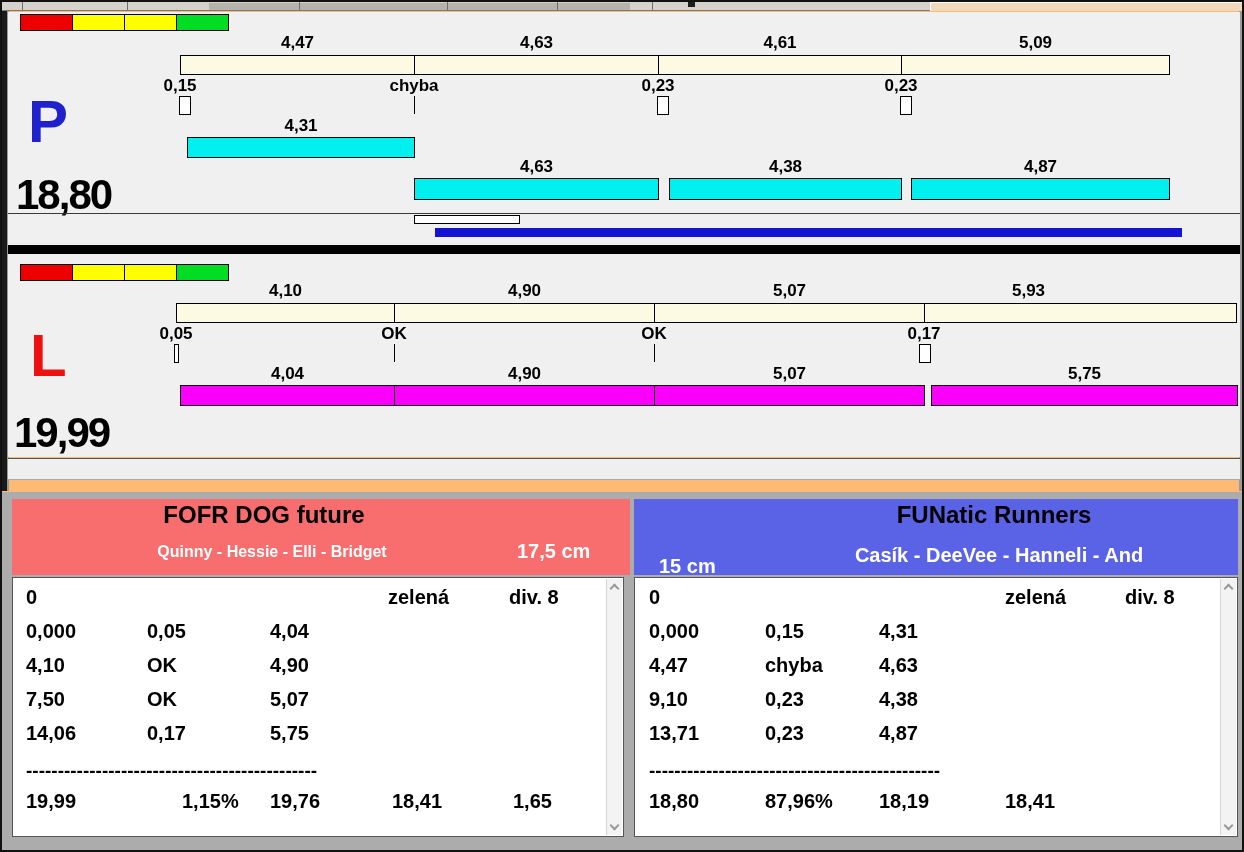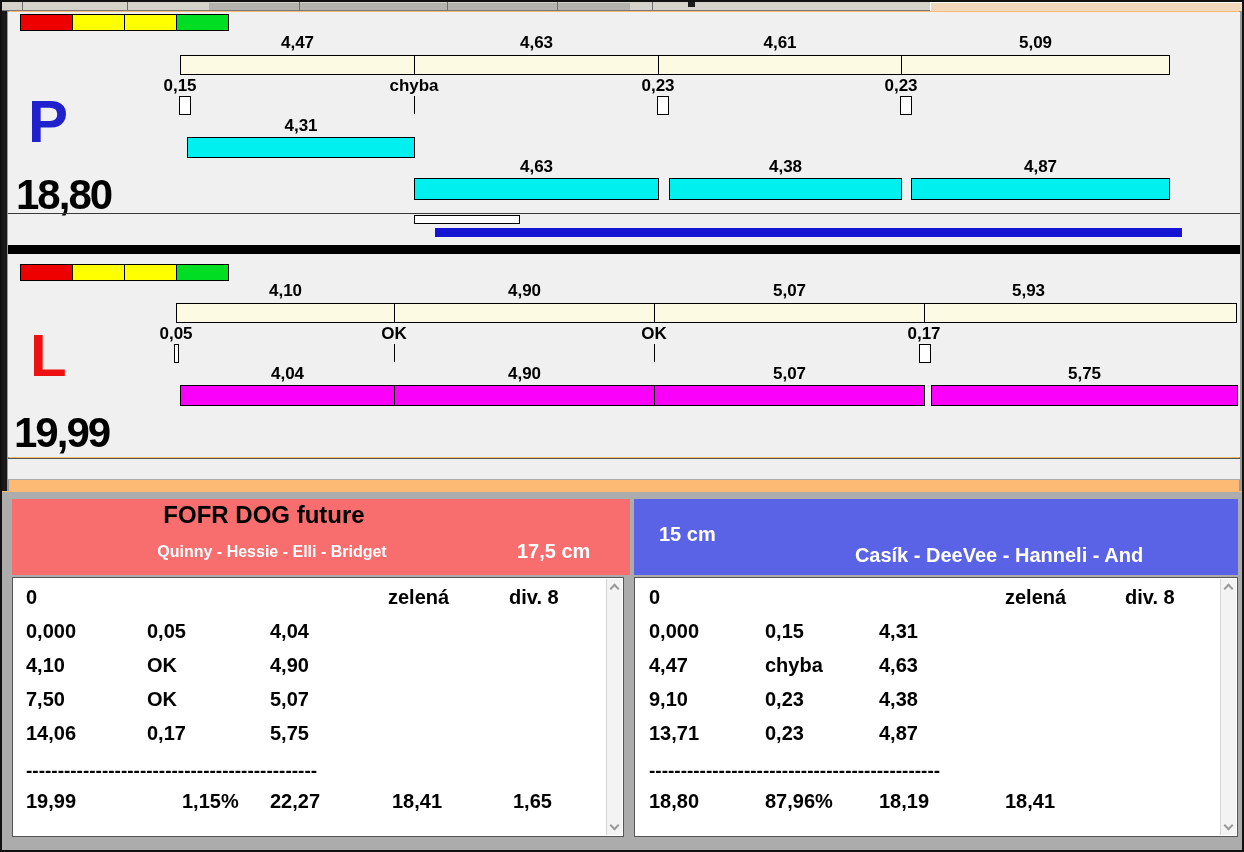--- a/index.html
+++ b/index.html
@@ -163,21 +163,22 @@
 
   <div class="bottom">
 
     <div class="teamheader" style="left:10px; width:618px; background:#f86e6e;">
       <div class="team-title" style="left:0; top:2px; width:504px;">FOFR DOG future</div>
       <div class="team-members" style="left:10px; top:44px; width:500px;">Quinny - Hessie - Elli - Bridget</div>
       <div class="team-height" style="left:505px; top:41px;">17,5 cm</div>
     </div>
 
     <div class="teamheader" style="left:632px; width:604px; background:#5a63e6;">
-      <div class="team-height" style="left:25px; top:24px;">15 cm</div>
+      <div class="team-title" style="left:120px; top:2px; width:480px;">FUNatic Runners</div>
+      <div class="team-height" style="left:25px; top:56px;">15 cm</div>
       <div class="team-members" style="left:160px; top:45px; width:410px; font-size:20px;">Casík - DeeVee - Hanneli - And</div>
     </div>
 
 
     <div class="rtable" style="left:10px; width:612px;">
       <div class="cell" style="left:13px;  top:8px;">0</div>
       <div class="cell" style="left:375px; top:8px;">zelená</div>
       <div class="cell" style="left:496px; top:8px;">div. 8</div>
 
       <div class="cell" style="left:13px;  top:42px;">0,000</div>
@@ -193,21 +194,21 @@
       <div class="cell" style="left:257px; top:110px;">5,07</div>
 
       <div class="cell" style="left:13px;  top:144px;">14,06</div>
       <div class="cell" style="left:134px; top:144px;">0,17</div>
       <div class="cell" style="left:257px; top:144px;">5,75</div>
 
       <div class="dashrow" style="left:13px; top:182px; width:378px;">----------------------------------------------</div>
 
       <div class="cell" style="left:13px;  top:212px;">19,99</div>
       <div class="cell" style="left:134px; top:212px;margin-left:35px;">1,15%</div>
-      <div class="cell" style="left:257px; top:212px;">22,27</div>
+      <div class="cell" style="left:257px; top:212px;">19,76</div>
       <div class="cell" style="left:379px; top:212px;">18,41</div>
       <div class="cell" style="left:500px; top:212px;">1,65</div>
 
       <div class="sbar">
         <div class="chev up"></div>
         <div class="chev down"></div>
       </div>
     </div>
 
     <div class="rtable" style="left:632px; width:604px;">

